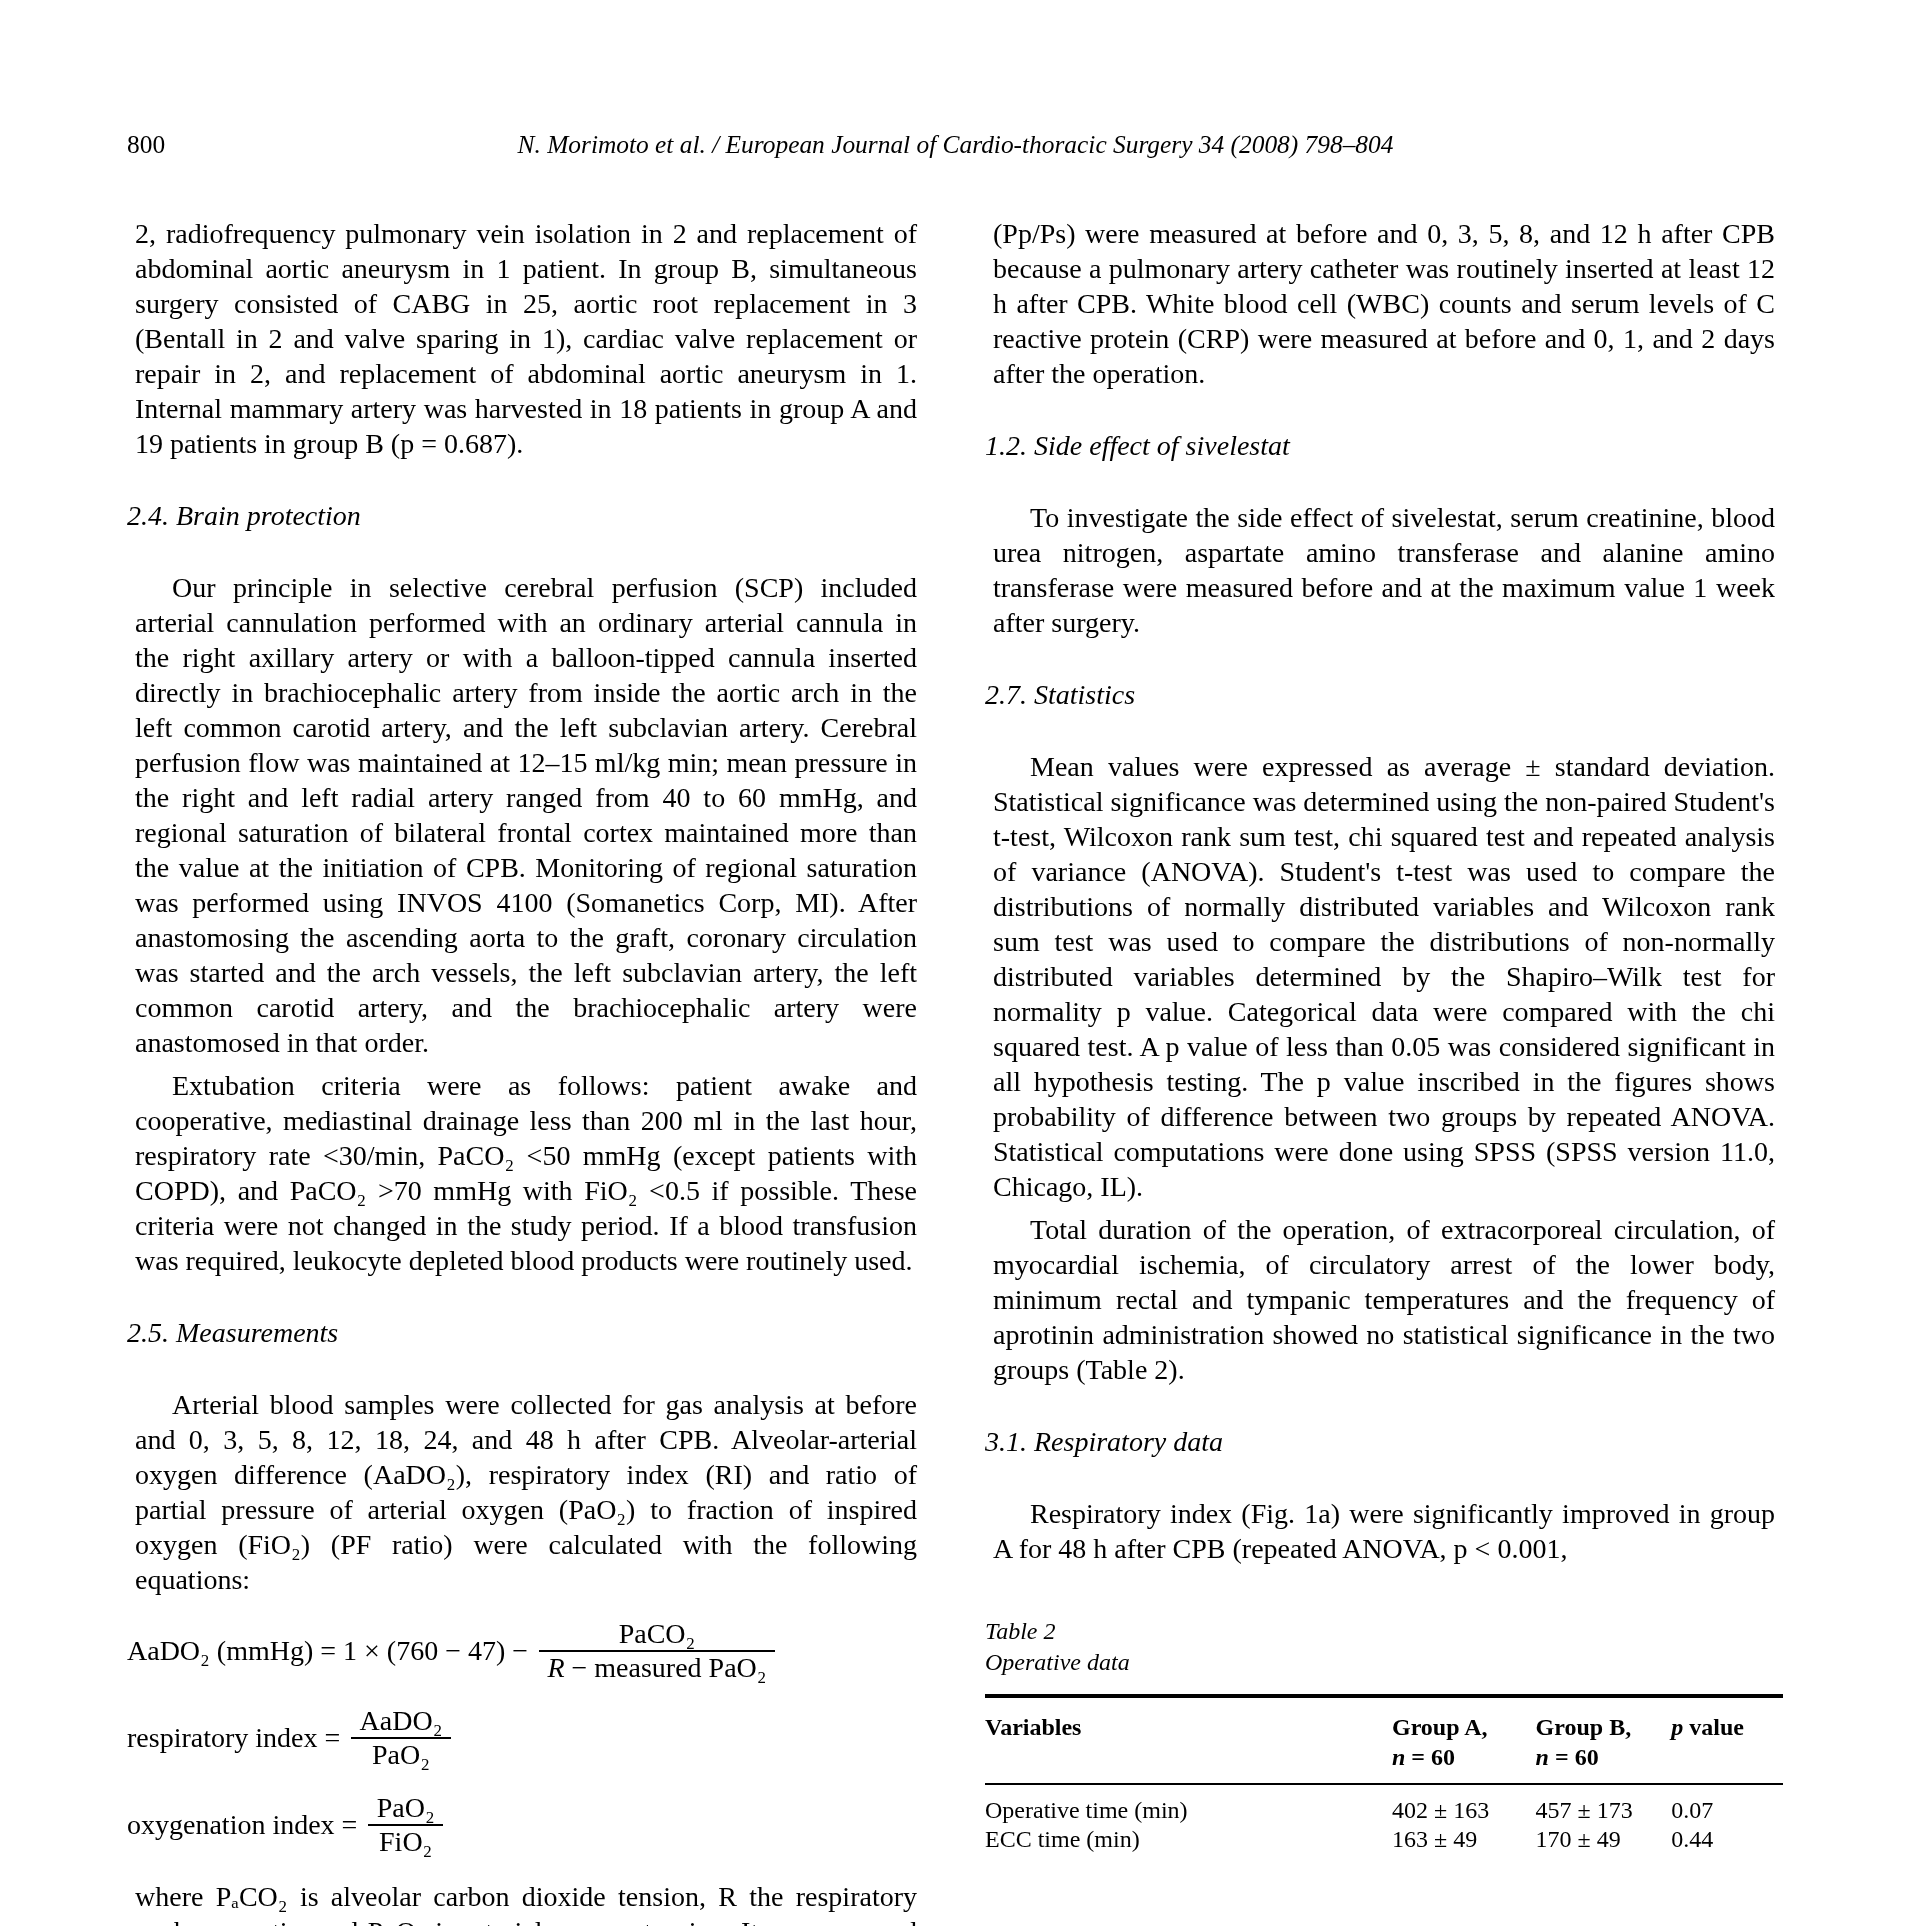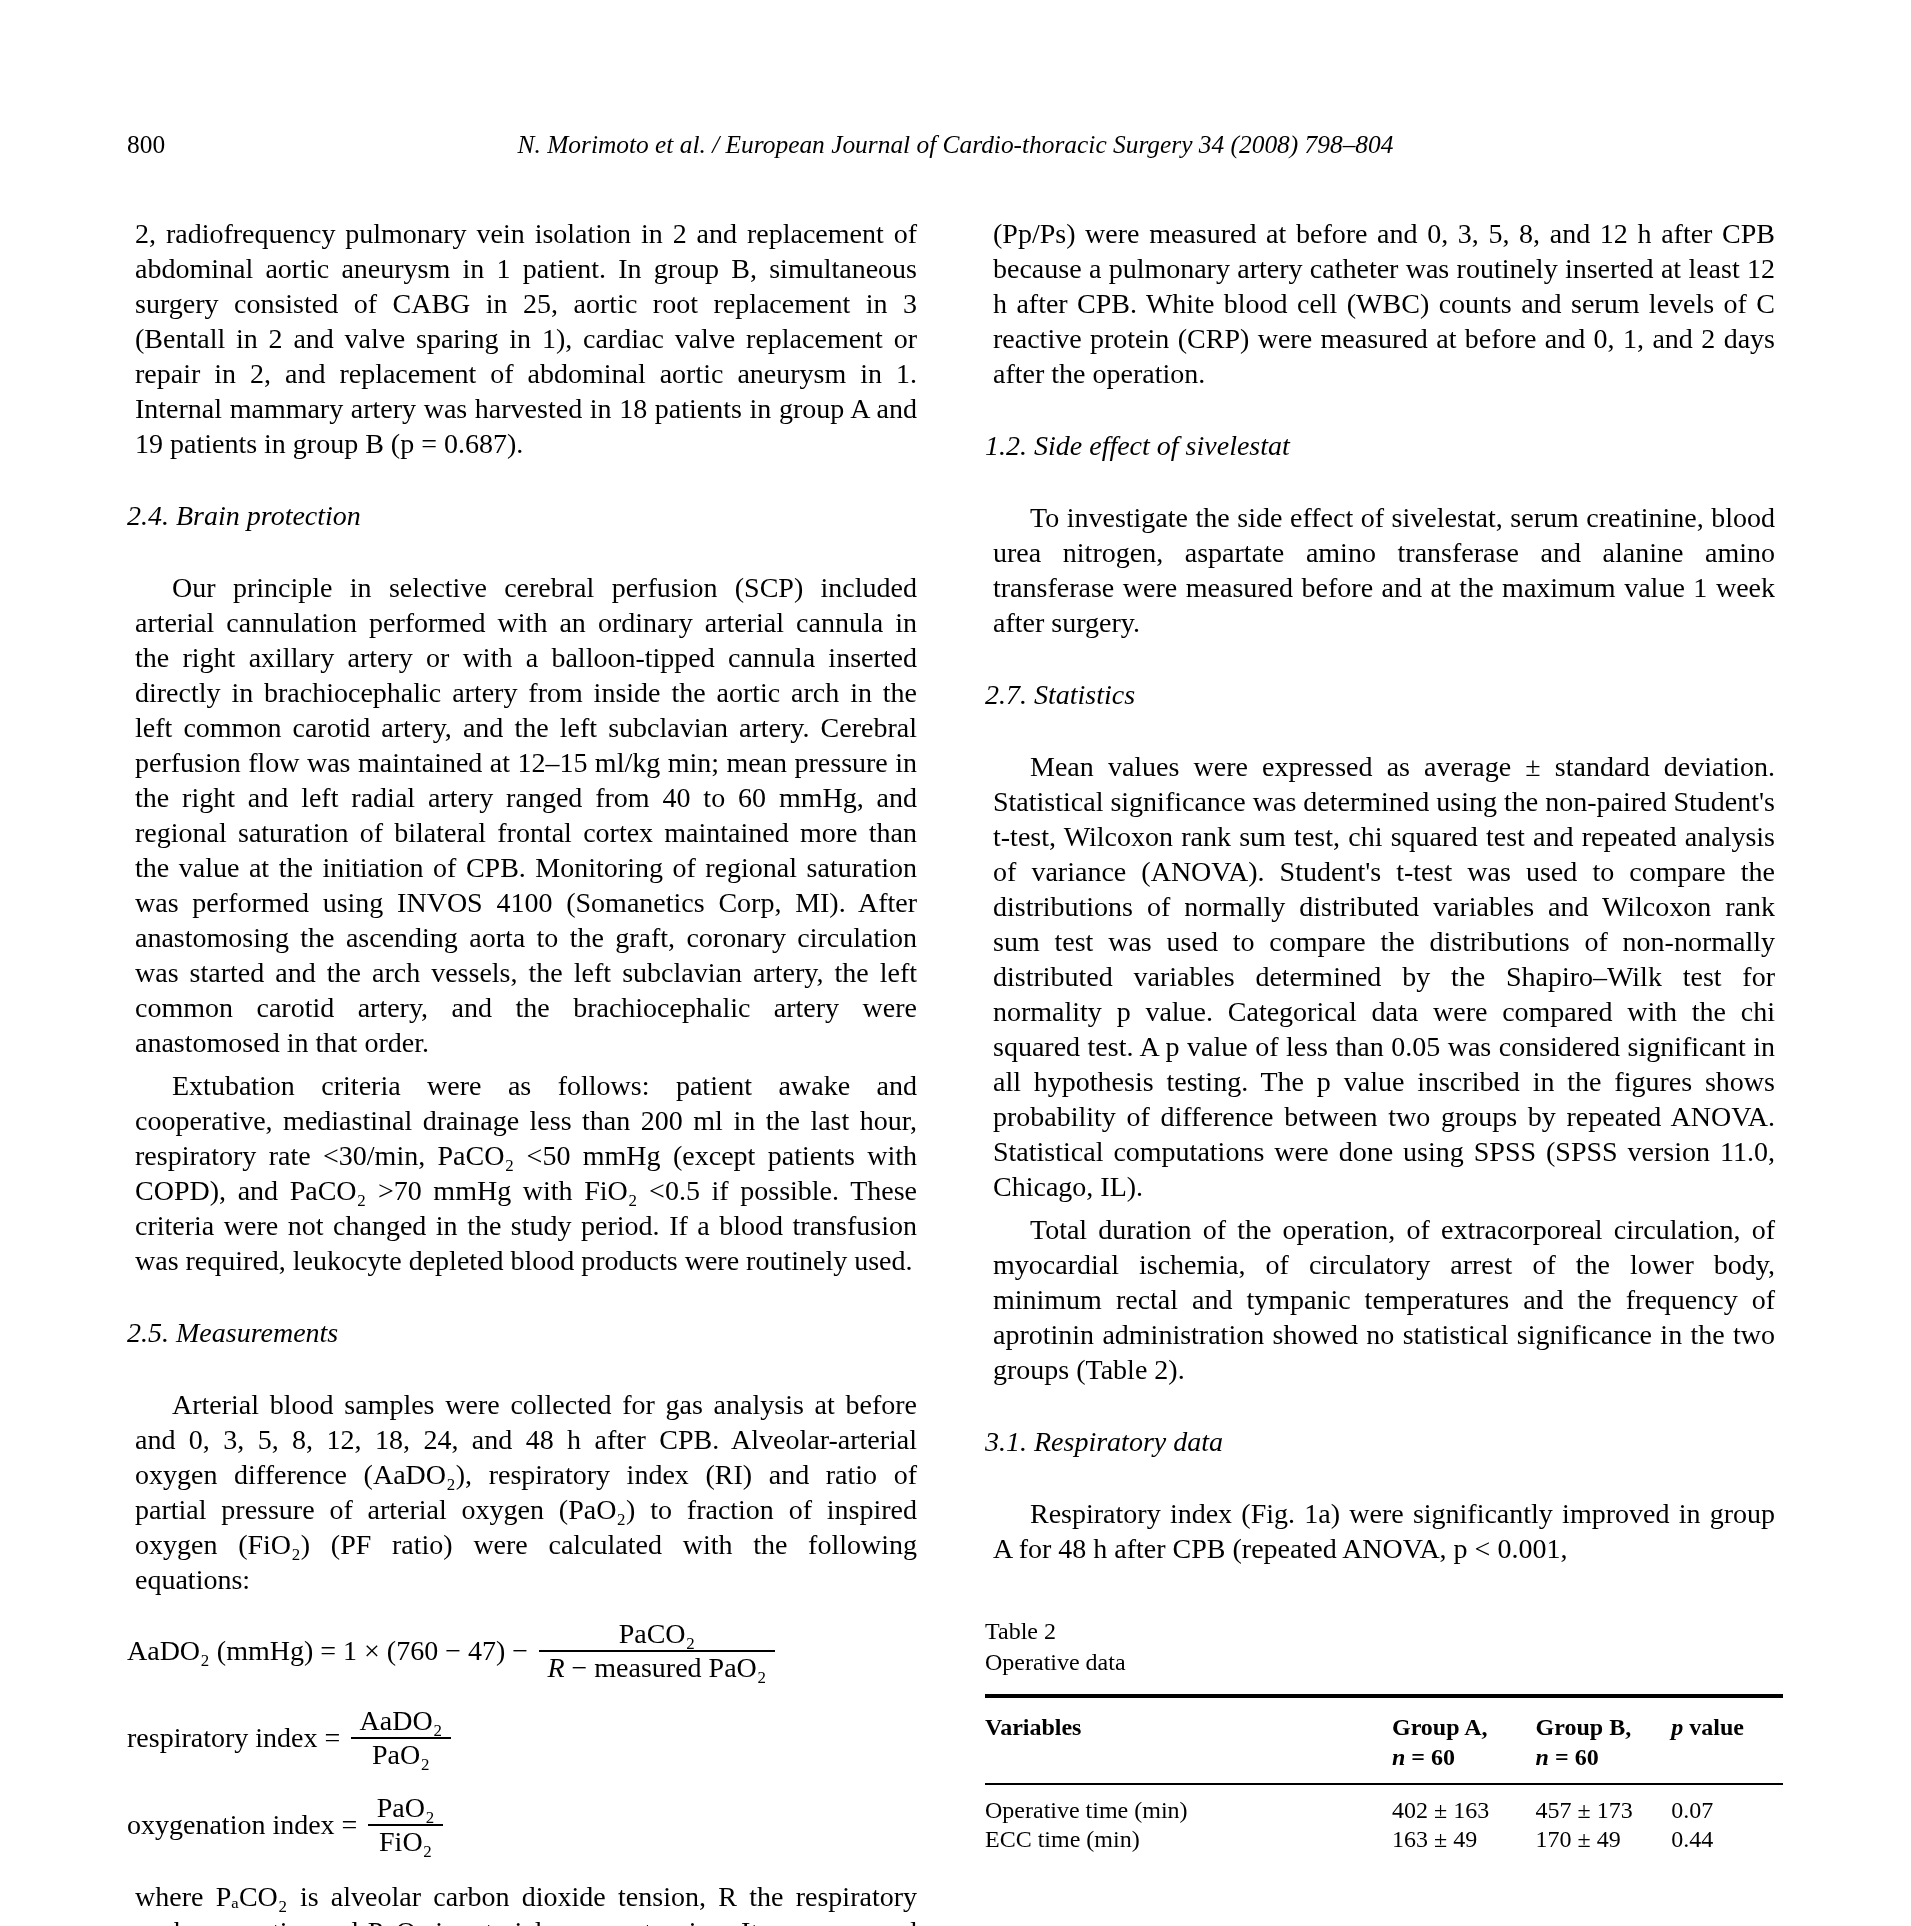--- a/index.html
+++ b/index.html
@@ -24,21 +24,21 @@
     margin:65px 0 37px 0; text-align:left; }
   
   .eq { display:flex; align-items:center; font-size:28px; line-height:32px; margin:21px 0; }
   .eq .lhs { white-space:pre-wrap; }
   .frac { display:inline-flex; flex-direction:column; text-align:center; margin-left:10.8px; }
   .frac .num, .frac .den { display:block; padding:0 8.5px; }
   .frac .den { border-top:2.3px solid #000;text-align:center; }
   .den-r::first-letter, .eq-r::first-letter { font-style:italic; }
   
   .table2 { margin-top:50px; font-size:24px; }
-  .tcaption { line-height:31px; text-align:left; }
+  .tcaption { line-height:31px; text-align:left;font-style:italic; }
   .rule-thick { border-top:4.6px solid #000; margin-top:16px; }
   .rule-thin  { border-top:2.3px solid #000; }
   .thead { display:grid; grid-template-columns:51% 18% 17% 14%; padding:14px 0 10.8px 0;font-weight:bold; }
   .thead .hcell { line-height:30px; }
   .ital-first::first-letter { font-style:italic; }
   .tbody { padding:11.6px 0 13px 0; }
   .trow { display:grid; grid-template-columns:51% 18% 17% 14%; }
   .tcell { line-height:29px; white-space:nowrap; overflow:visible; }
 </style>
 </head>

